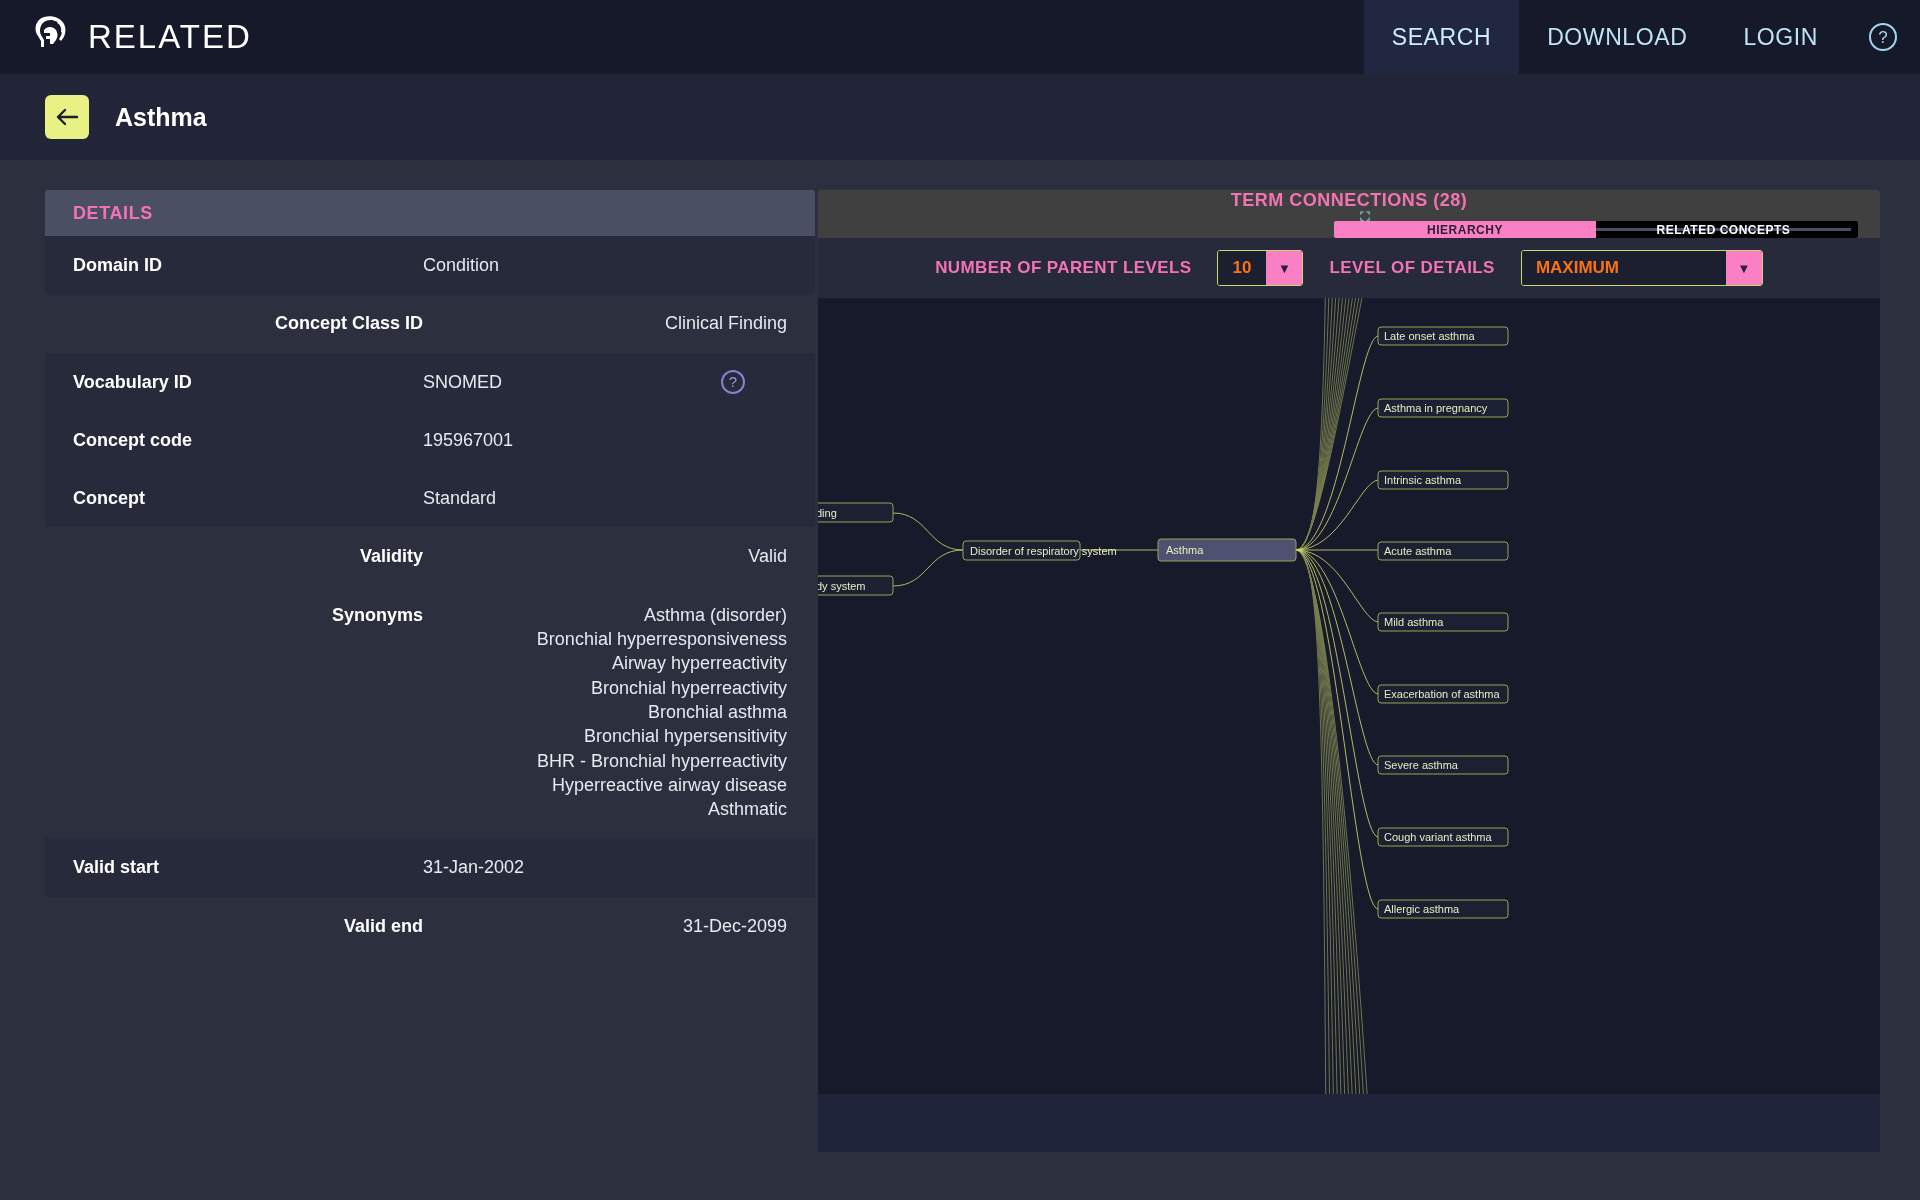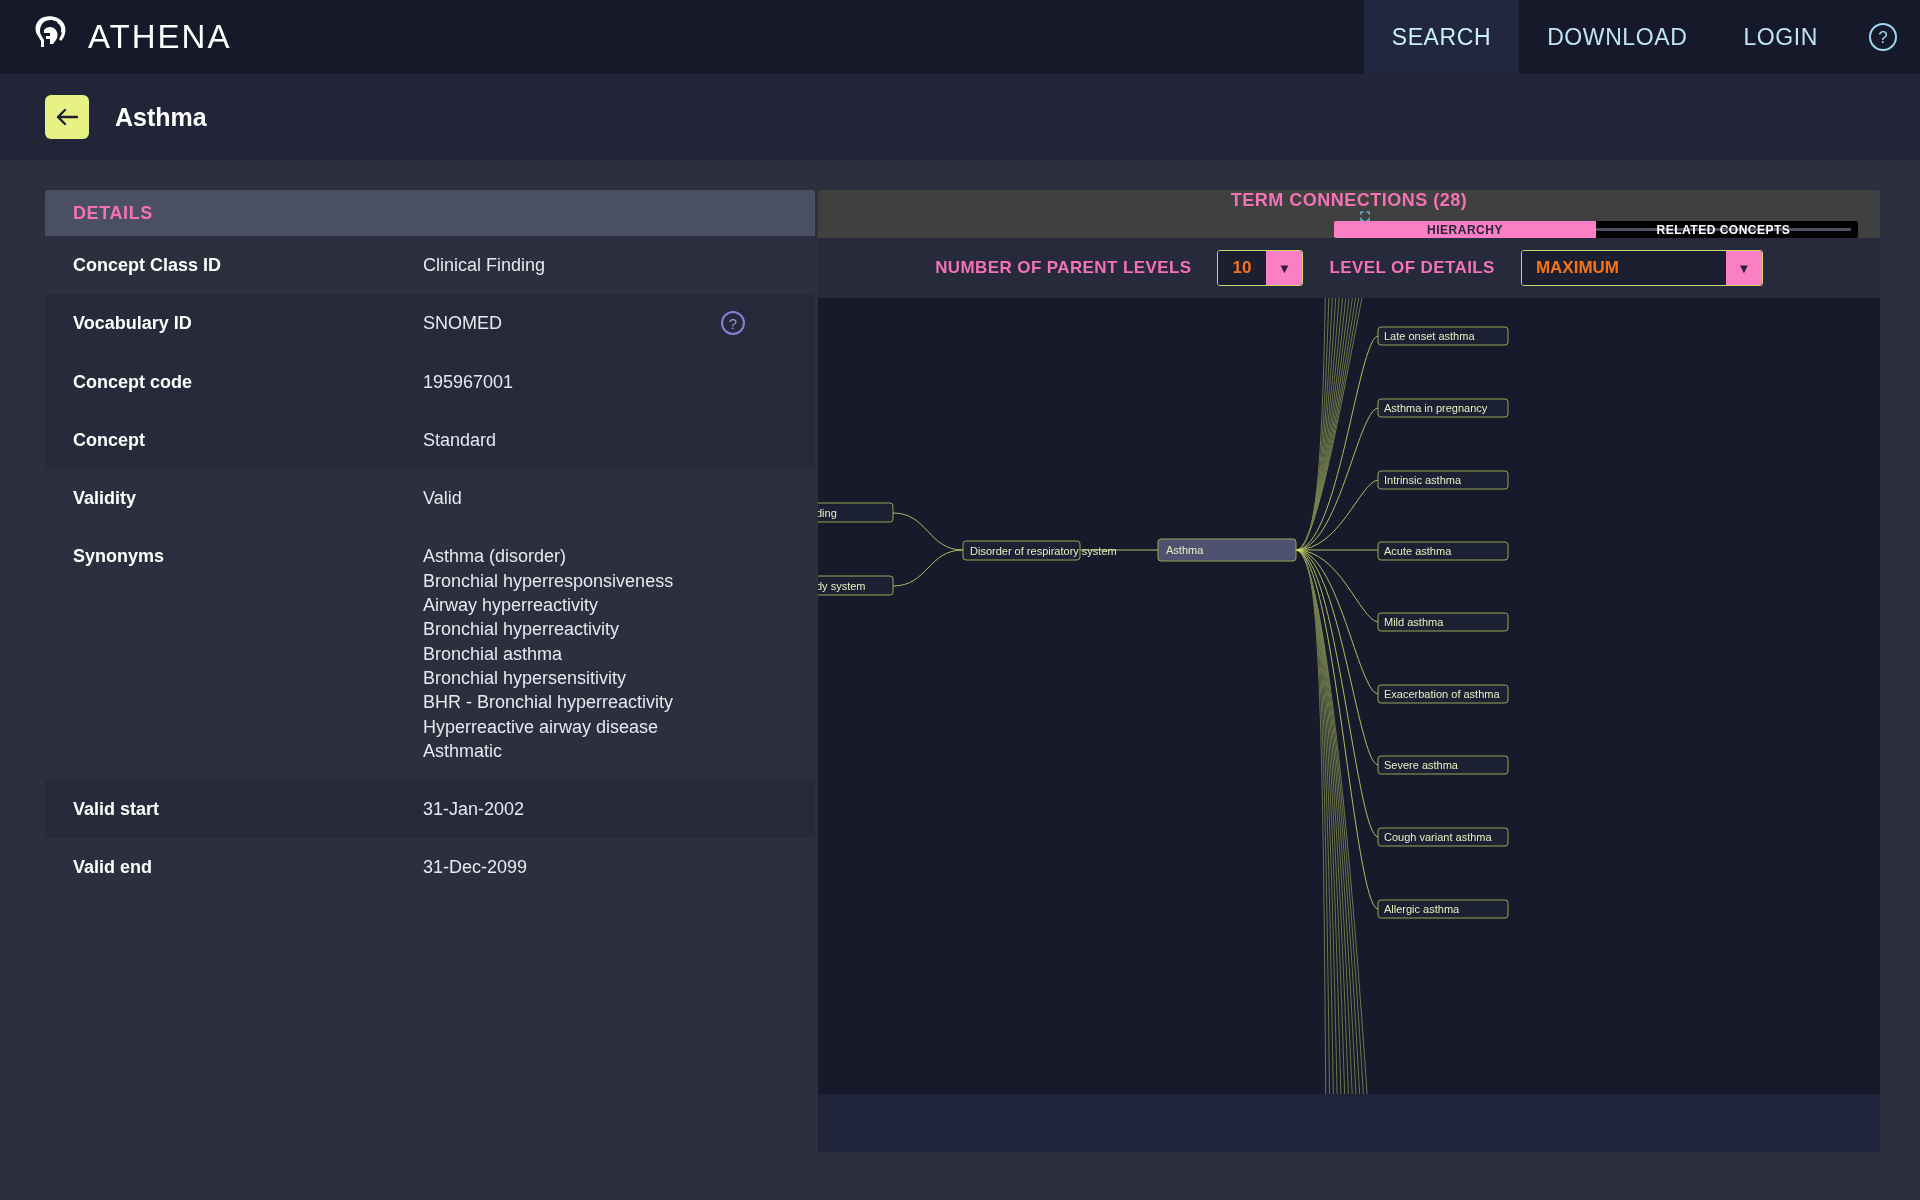--- a/index.html
+++ b/index.html
@@ -61,21 +61,21 @@
   }
   .details-header-label {
     color: #f472b6; font-size: 18px; font-weight: bold; letter-spacing: 0.6px;
   }
   .detail-row {
     display: flex; align-items: flex-start;
     padding: 17px 28px 17px 28px;
     min-height: 58px;
   }
   .detail-row.odd { background: #262a3a; }
-  .detail-row.even { background: #2b2f3e; }
+  .detail-row.even { background: #2b2f3e; text-align: right; }
   .detail-key {
     width: 350px; color: #ffffff; font-size: 18px; font-weight: bold; flex: none;
     line-height: 1.35;
   }
   .detail-val {
     color: #e7e9ef; font-size: 18px; line-height: 1.35; flex: 1;
   }
   .detail-val .syn-line { display: block; }
   .vocab-help {
     width: 24px; height: 24px; border-radius: 50%;
@@ -145,21 +145,21 @@
 </head>
 <body>
 
 <div class="topbar">
   <div class="logo">
     <svg class="logo-mark" viewBox="0 0 48 48">
       <path fill="#ffffff" d="M10 6c7-5 20-3 24 5 3 6 1 13-3 17l-2-2c3-4 4-9 2-13-3-6-12-8-17-4-4 3-5 9-3 13l3 5v7h-3v-6l-3-5C4 18 5 10 10 6z"></path>
       <path fill="#ffffff" d="M14 17c3-4 9-4 12 0 2 3 2 7 0 10l-3 4h-3v-5h-4v-3h4v-3h-6z"></path>
       <path fill="#ffffff" d="M28 9c4 2 6 7 5 11l-2-1c1-4-1-8-4-9z"></path>
     </svg>
-    <span class="logo-word">ATHENA</span>
+    <span class="logo-word">RELATED</span>
   </div>
   <div class="nav">
     <div class="nav-item active">SEARCH</div>
     <div class="nav-item">DOWNLOAD</div>
     <div class="nav-item">LOGIN</div>
     <div class="help-btn">
       <div class="help-circle">?</div>
     </div>
   </div>
 </div>
@@ -171,20 +171,24 @@
     </svg>
   </div>
   <div class="page-title">Asthma</div>
 </div>
 
 <div class="details-panel">
   <div class="details-header">
     <span class="details-header-label">DETAILS</span>
   </div>
 
+  <div class="detail-row odd">
+    <div class="detail-key">Domain ID</div>
+    <div class="detail-val">Condition</div>
+  </div>
 
   <div class="detail-row even">
     <div class="detail-key">Concept Class ID</div>
     <div class="detail-val">Clinical Finding</div>
   </div>
 
   <div class="detail-row odd">
     <div class="detail-key">Vocabulary ID</div>
     <div class="detail-val">SNOMED</div>
     <div class="vocab-help">?</div>

